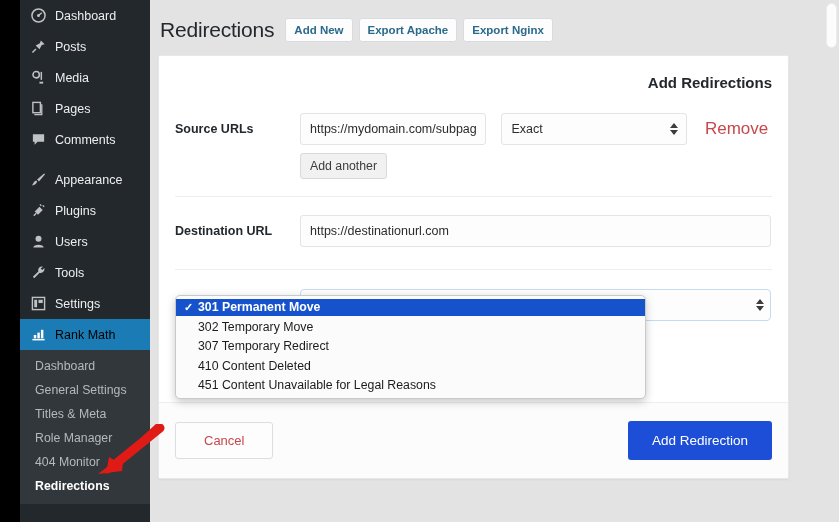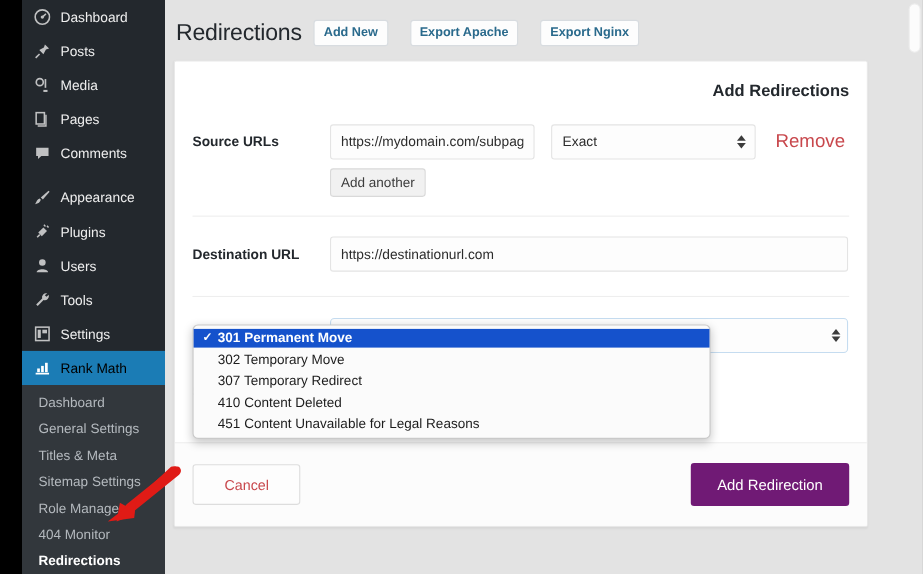--- a/index.html
+++ b/index.html
@@ -73,21 +73,21 @@
     margin-right: 11px;
     letter-spacing: -.2px;
   }
   .hdr-btn {
     background: #fdfdfd;
     border: 1px solid #d8dce0;
     border-radius: 3px;
     color: #2a6a8c;
     font-size: 11.5px; font-weight: bold;
     padding: 4px 8px;
-    margin-right: 20px;
+    margin-right: 6px;
     line-height: 14px;
     cursor: pointer;
   }
 
   
   #card {
     margin: 11px 50px 0 8px;
     background: #ffffff;
     border: 1px solid #e8e8e8;
     border-radius: 2px;
@@ -236,21 +236,21 @@
     background: #fdfdfd;
     border: 1px solid #dddddd;
     border-radius: 3px;
     color: #c8474c;
     font-size: 13px;
     padding: 10px 28px;
     cursor: pointer;
     font-family: "Liberation Sans", sans-serif;
   }
   #add-redirection-button {
-    background: #701a75;
+    background: #1d4ed8;
     border: none;
     border-radius: 3px;
     color: #ffffff;
     font-size: 13.5px;
     padding: 12px 24px;
     cursor: pointer;
     font-family: "Liberation Sans", sans-serif;
     text-align: right;
   }
 
@@ -402,21 +402,20 @@
             <rect x="10.6" y="3" width="2.6" height="9.1" fill="#ffffff"></rect>
           </svg>
       </span>
       <span>Rank Math</span>
     </div>
 
     <div id="submenu">
       <div class="sub-item">Dashboard</div>
       <div class="sub-item">General Settings</div>
       <div class="sub-item">Titles &amp; Meta</div>
-      <div class="sub-item">Sitemap Settings</div>
       <div class="sub-item">Role Manager</div>
       <div class="sub-item">404 Monitor</div>
       <div class="sub-item current">Redirections</div>
 
     </div>
   </div>
 
   <div id="main">
     <div id="scroll-top-strip"></div>
 

